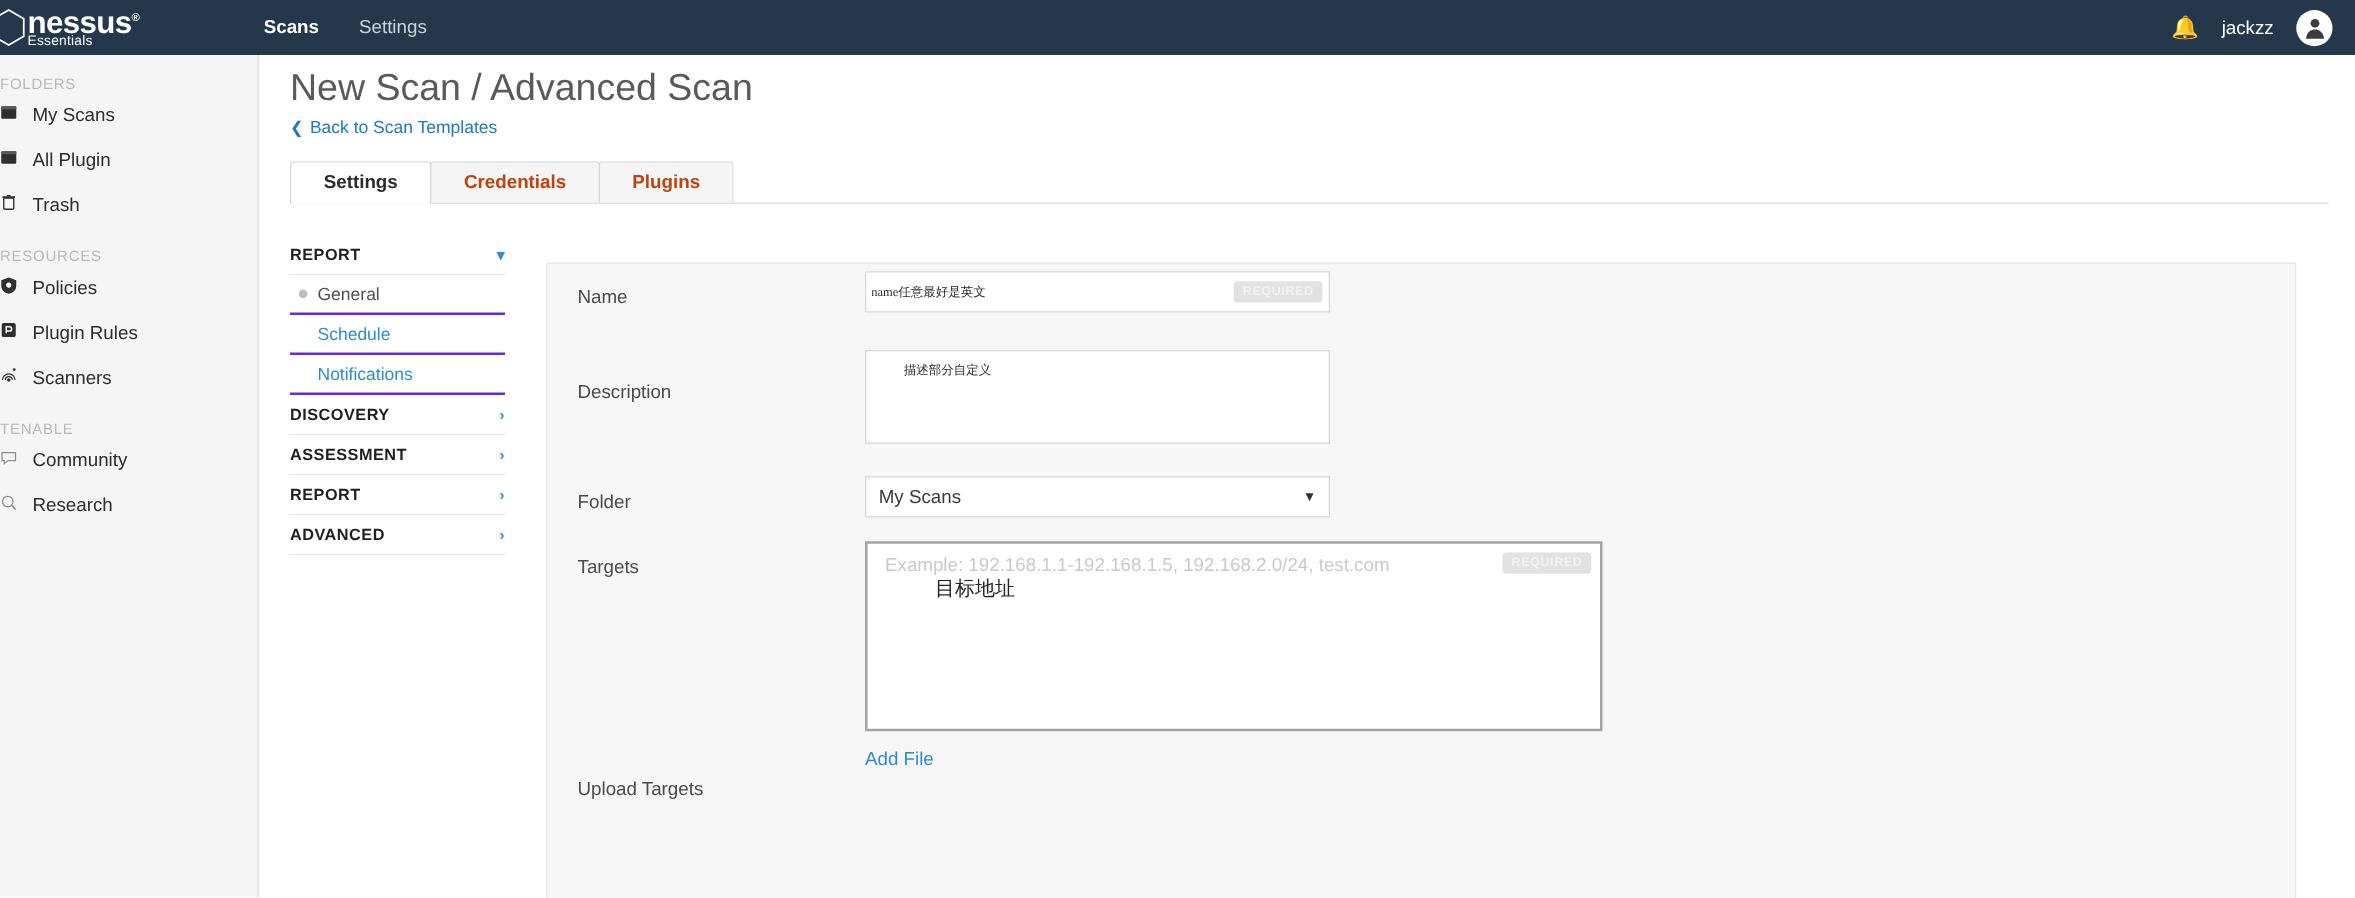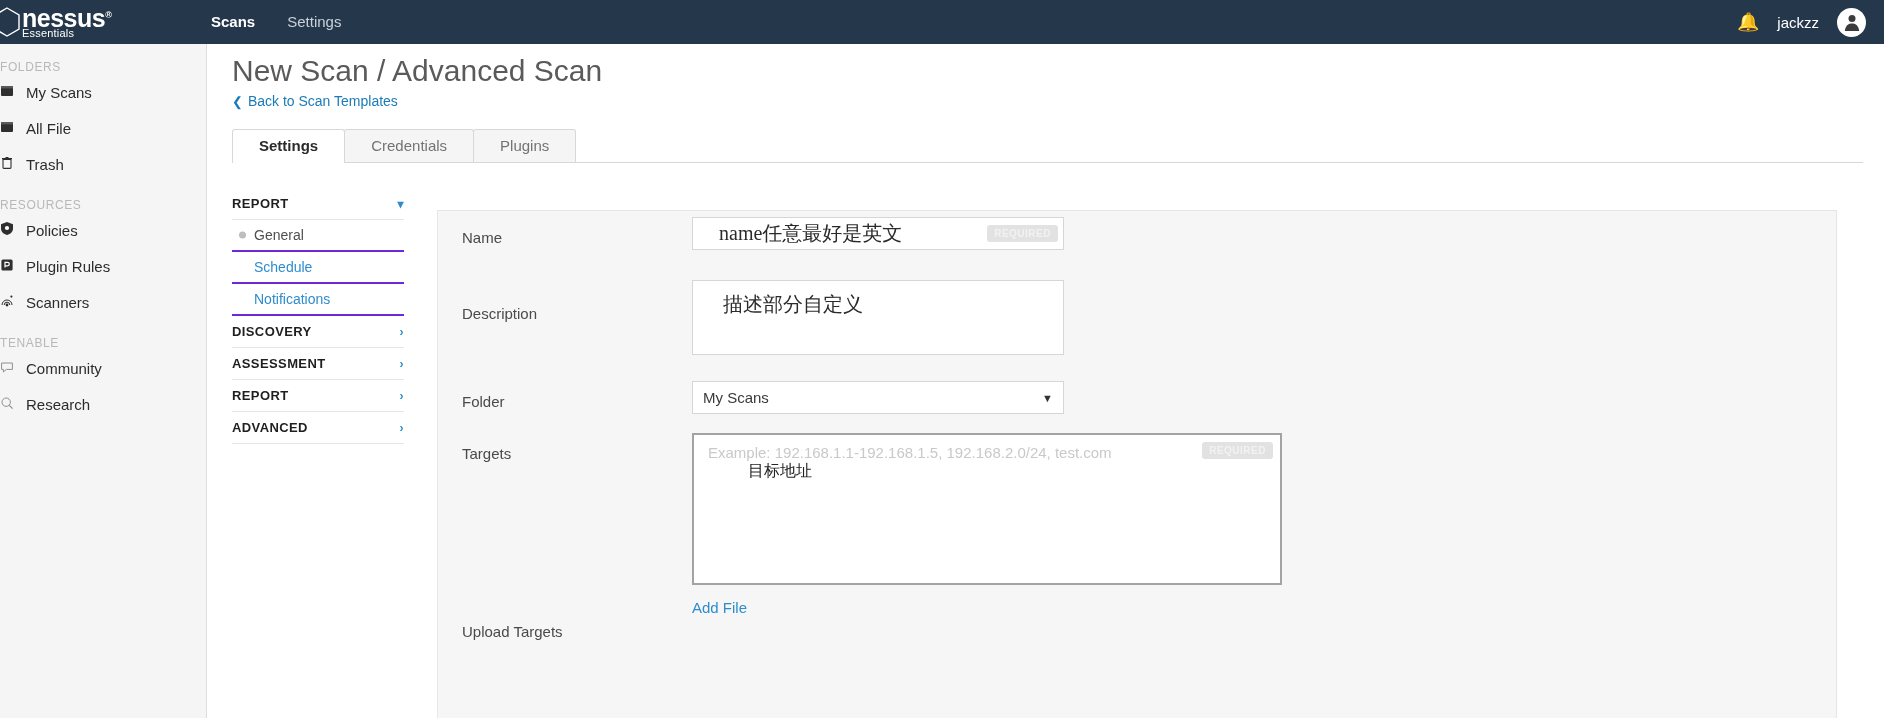--- a/index.html
+++ b/index.html
@@ -103,24 +103,25 @@
   
   #tabs {
     position: absolute; left: 24px; top: 86px;
     width: 1631px; height: 33px;
     border-bottom: 1px solid #d8d8d8;
     display: flex; align-items: flex-end;
   }
   .tab {
     height: 33px; line-height: 32px;
     padding: 0 26px; font-size: 15px;
-    color: #737373; background: #f5f5f5;
+    color: #c2410c; background: #f5f5f5;
     border: 1px solid #d8d8d8; border-bottom: none;
     margin-right: -1px; cursor: pointer;
     border-radius: 3px 3px 0 0;
+    font-weight: bold;
   }
   .tab.active {
     background: #ffffff; color: #2b2b2b; font-weight: 700;
     position: relative; top: 1px; height: 34px; line-height: 32px;
   }
 
   
   #settings-nav {
     position: absolute; left: 24px; top: 144px; width: 172px;
   }
@@ -152,23 +153,23 @@
     background: #f6f6f6; border: 1px solid #e6e6e6;
     overflow: hidden;
   }
   .f-label {
     position: absolute; left: 24px;
     font-size: 15px; color: #4a4a4a; white-space: nowrap;
   }
 
   .inp {
     background: #ffffff; border: 1px solid #d6d6d6;
-    font-size: 20px; color: #2b2b2b;
+    font-size: 10px; color: #2b2b2b;
     font-family: "Liberation Serif", serif;
-    padding: 6px 26px; outline: none;
+    padding: 6px 4px; outline: none;
   }
   .req-badge {
     position: absolute;
     background: #e2e2e2; color: #f2f2f2;
     font-size: 10px; font-weight: 700; letter-spacing: 0.5px;
     padding: 3px 7px; border-radius: 3px;
     font-family: "Liberation Sans", sans-serif;
     pointer-events: none;
   }
 
@@ -272,21 +273,21 @@
       <span class="lbl">My Scans</span>
     </a>
 
     <a class="side-item" href="#">
       <span class="ico">
         <svg width="14" height="14" viewBox="0 0 14 14">
             <rect x="1" y="2" width="12" height="10" rx="1" fill="#2f2f2f"></rect>
             <rect x="1" y="2" width="12" height="2.4" fill="#5a5a5a"></rect>
           </svg>
       </span>
-      <span class="lbl">All File</span>
+      <span class="lbl">All Plugin</span>
     </a>
 
     <a class="side-item" href="#">
       <span class="ico">
         <svg width="14" height="14" viewBox="0 0 14 14">
             <rect x="3" y="3.4" width="8" height="9" rx="0.8" fill="none" stroke="#2f2f2f" stroke-width="1.1"></rect>
             <rect x="2" y="2" width="10" height="1.4" fill="#2f2f2f"></rect>
             <rect x="5.5" y="1" width="3" height="1.2" fill="#2f2f2f"></rect>
           </svg>
       </span>

